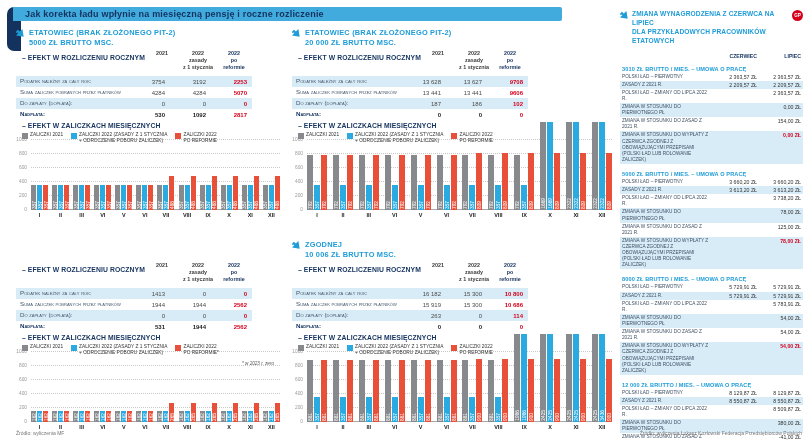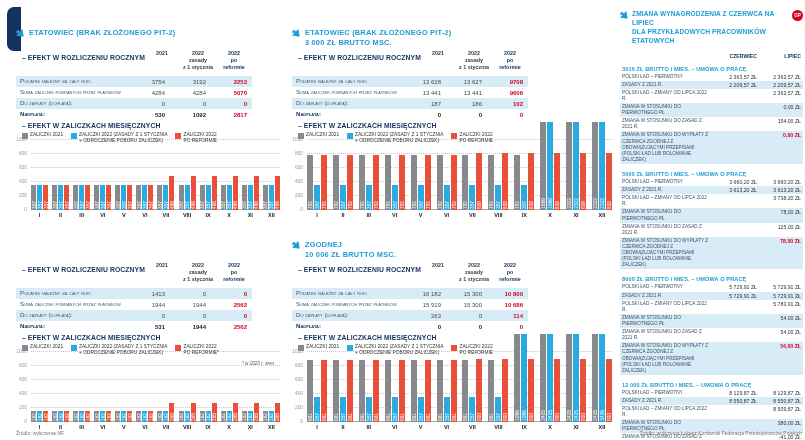--- a/index.html
+++ b/index.html
@@ -68,29 +68,33 @@
   .sb-v2{width:44px;text-align:right;color:#333;padding-right:2px;flex:none;}
   .sb-row.red .sb-v2{color:#D6001C;font-weight:bold;}
   .footL{position:absolute;left:16px;bottom:4px;font-size:5px;color:#777;}
   .footR{position:absolute;right:3px;bottom:4px;font-size:5px;color:#777;}
 </style>
 </head>
 <body>
 
 <div class="stage">
   <div class="tab"></div>
+  <div class="titlebar">
+    <span>Jak korekta ładu wpłynie na miesięczną pensję i roczne rozliczenie</span>
+  </div>
 
   <div id="panels">
       <section class="panel p0">
         <div class="p-head">
           <svg class="arrow-ic" viewBox="0 0 10 10">
             <path d="M1 0 L6 0 L6 3 L10 3 L5 10 L0 3 L4 3 Z" fill="#1E9CD7" transform="rotate(-45 5 5)"></path>
           </svg>
           <div class="pt">
             <div>ETATOWIEC (BRAK ZŁOŻONEGO PIT-2)</div>
+            <div>5000 ZŁ BRUTTO MSC.</div>
           </div>
         </div>
         <div class="annual">– EFEKT W ROZLICZENIU ROCZNYM</div>
         <div class="colheads">
           <div class="ch">
             <div>2021</div>
           </div>
           <div class="ch">
             <div>2022</div>
             <div>zasady</div>
@@ -334,21 +338,21 @@
           </div>
         </div>
       </section>
       <section class="panel p1 wide">
         <div class="p-head">
           <svg class="arrow-ic" viewBox="0 0 10 10">
             <path d="M1 0 L6 0 L6 3 L10 3 L5 10 L0 3 L4 3 Z" fill="#1E9CD7" transform="rotate(-45 5 5)"></path>
           </svg>
           <div class="pt">
             <div>ETATOWIEC (BRAK ZŁOŻONEGO PIT-2)</div>
-            <div>3 000 ZŁ BRUTTO MSC.</div>
+            <div>20 000 ZŁ BRUTTO MSC.</div>
           </div>
         </div>
         <div class="annual">– EFEKT W ROZLICZENIU ROCZNYM</div>
         <div class="colheads">
           <div class="ch">
             <div>2021</div>
           </div>
           <div class="ch">
             <div>2022</div>
             <div>zasady</div>

